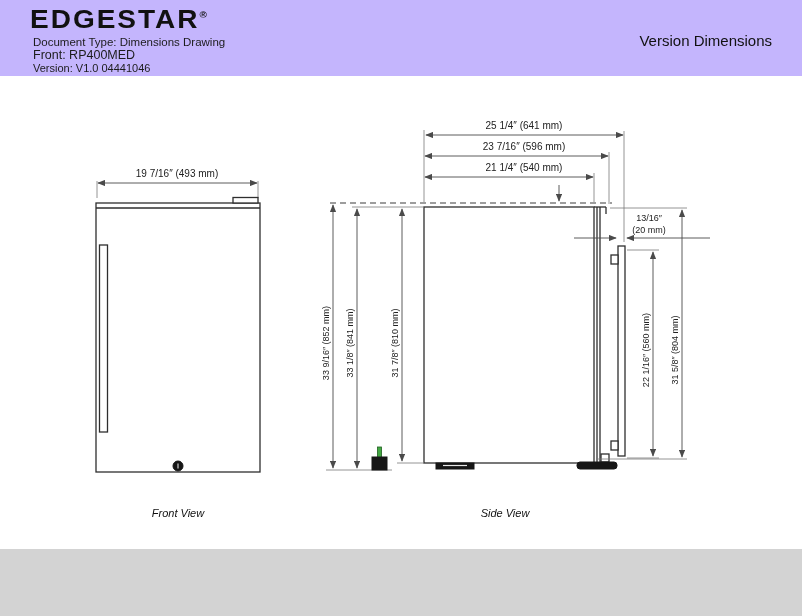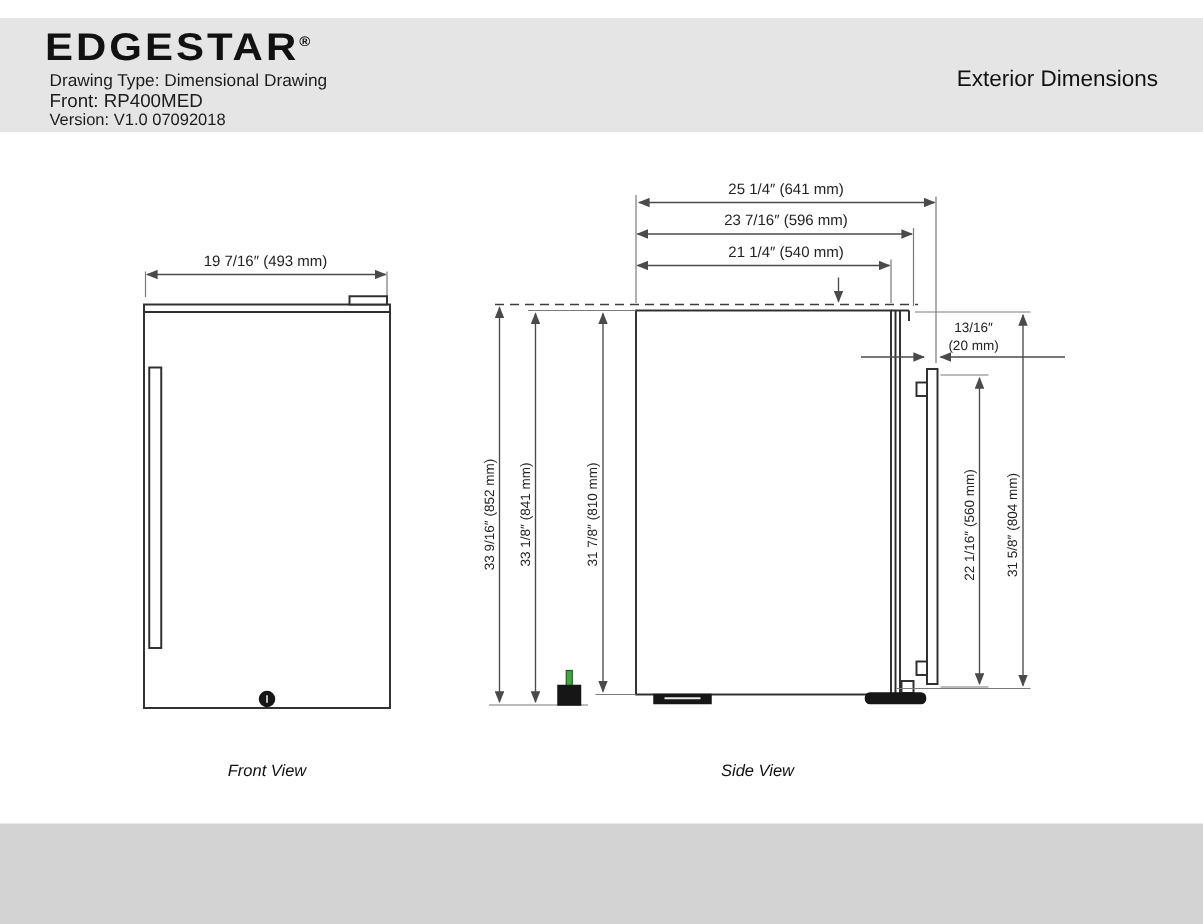--- a/index.html
+++ b/index.html
@@ -3,21 +3,21 @@
 <meta charset="utf-8">
 <style>
   html,body{margin:0;padding:0;}
   body{
     width:802px;height:616px;position:relative;overflow:hidden;
     background:#ffffff;
     font-family:"Liberation Sans", sans-serif;
     color:#1c1c1c;
   }
   
-  .header{position:absolute;top:0;left:0;width:802px;height:76px;background:#e5e5e5;margin-top:12px;}
+  .header{position:absolute;top:0;left:0;width:802px;height:76px;background:#c4b5fd;}
   .brand{position:absolute;left:30px;top:5px;font-size:28px;font-weight:bold;
          letter-spacing:2px;color:#111;transform:scaleY(.92);transform-origin:left top;}
   .brand .reg{font-size:10px;vertical-align:super;letter-spacing:0;}
   .doc-type{position:absolute;left:33px;top:36px;font-size:11.5px;color:#1c1c1c;}
   .model{position:absolute;left:33px;top:48px;font-size:12.5px;color:#1c1c1c;}
   .version{position:absolute;left:33px;top:62px;font-size:11px;color:#1c1c1c;}
   .page-title{position:absolute;right:30px;top:32px;font-size:15px;color:#111;}
   
   .drawing{position:absolute;top:76px;left:0;}
   svg text{font-family:"Liberation Sans", sans-serif;fill:#222;}
@@ -31,24 +31,24 @@
   .dash-line{stroke:#3c3c3c;stroke-width:1.1;stroke-dasharray:6 4;fill:none;}
   .dark{fill:#161616;stroke:#161616;}
   
   .footer{position:absolute;top:549px;left:0;width:802px;height:67px;background:#d3d3d3;}
 </style>
 </head>
 <body>
 
 <div class="header">
   <div class="brand"><span>EDGESTAR</span><span class="reg">®</span></div>
-  <div class="doc-type">Drawing Type: Dimensional Drawing</div>
+  <div class="doc-type">Document Type: Dimensions Drawing</div>
   <div class="model">Front: RP400MED</div>
-  <div class="version">Version: V1.0 07092018</div>
-  <div class="page-title">Exterior Dimensions</div>
+  <div class="version">Version: V1.0 04441046</div>
+  <div class="page-title">Version Dimensions</div>
 </div>
 
 <svg class="drawing" width="802" height="473" viewBox="0 76 802 473">
   <defs>
     <marker id="ah" viewBox="0 0 10 8" refX="9" refY="4" markerWidth="9" markerHeight="7" orient="auto-start-reverse">
       <path d="M0,0 L10,4 L0,8 z" fill="#4a4a4a"></path>
     </marker>
   </defs>
 
   <g>

